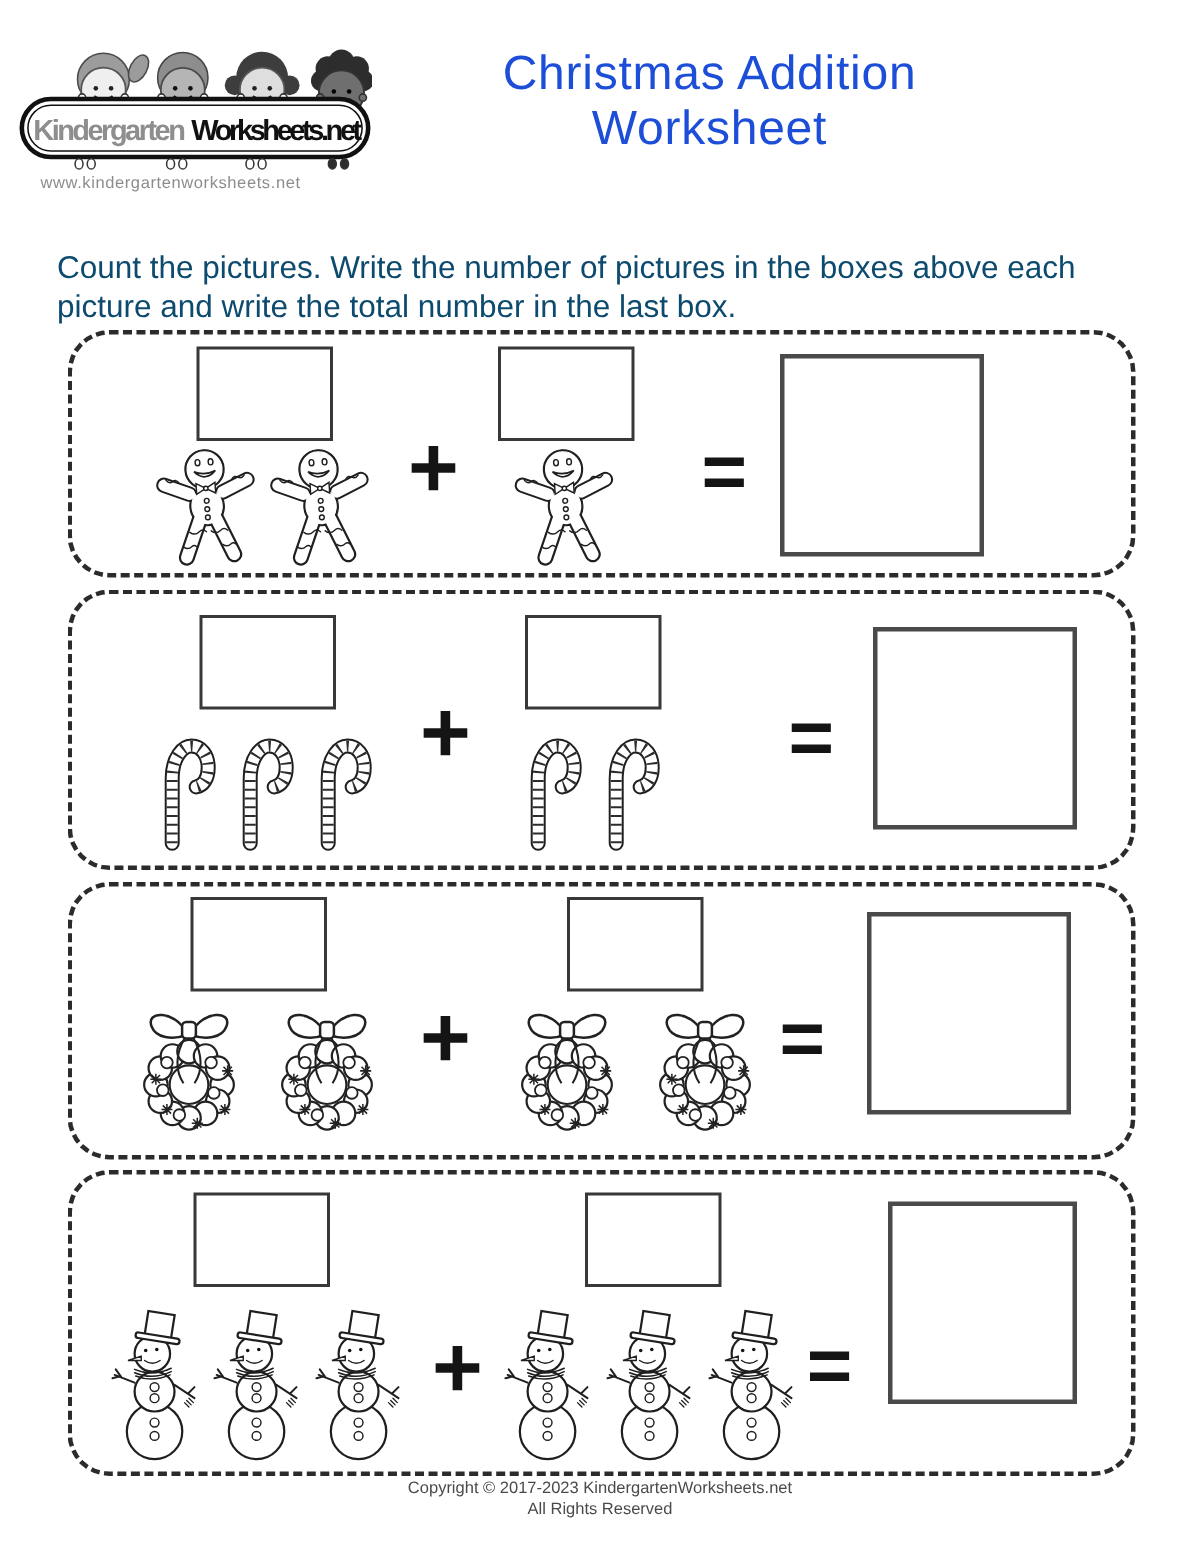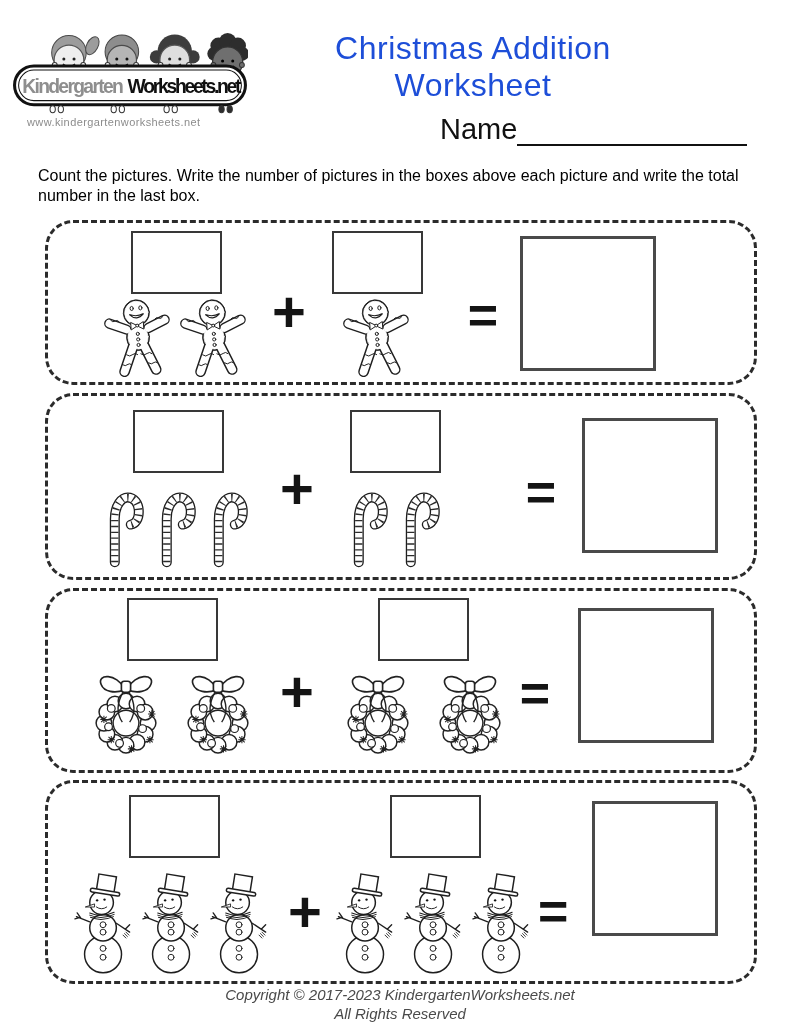--- a/index.html
+++ b/index.html
@@ -11,21 +11,21 @@
   
   .logo { position:absolute; left:12px; top:12px; width:236px; height:104px; }
   .site-url { position:absolute; left:27px; top:116px; font-size:11px; color:#8c8c8c; letter-spacing:.4px; }
   .title { position:absolute; left:258px; top:30px; width:430px; text-align:center;
            font-size:32px; font-weight:400; letter-spacing:.5px; color:#1d4ed8; }
   .name-row { position:absolute; left:440px; top:112px; display:flex; align-items:flex-end; }
   .name-label { font-size:29px; color:#111; }
   .name-line { width:230px; height:34px; border-bottom:2.5px solid #111; }
 
   .instructions { position:absolute; left:38px; top:166px; width:740px;
-                  font-size:16px; line-height:1.22; color:#000000; }
+                  font-size:21px; line-height:1.22; color:#0c4a6e; }
 
   
   .problems { position:absolute; left:45px; top:220px; width:712px; }
   .card { border:3.5px dashed #2b2b2b; border-radius:28px; width:712px;
           display:flex; align-items:flex-start; padding:0 14px 0 18px; margin-bottom:8px; }
   .card.row-1 { height:165px; }
   .card.row-2 { height:187px; margin-bottom:8px; }
   .card.row-3 { height:185px; margin-bottom:7px; }
   .card.row-4 { height:204px; margin-bottom:0; }
 
@@ -58,21 +58,21 @@
   .row-3 .answer-box { margin-top:17px; margin-right:26px; }
 
   .row-4 .a1 { margin-left:6px; }   .row-4 .write-box { margin-top:12px; margin-bottom:4px; }
   .row-4 .icons { gap:0px; }
   .row-4 .plus { margin:100px 10px 0 12px; } .row-4 .a2 { margin-left:2px; }
   .row-4 .equals { margin-top:102px; margin-right:24px; }
   .row-4 .answer-box { margin-top:18px; margin-right:22px; }
 
   
   .footer { position:absolute; left:0; top:986px; width:800px; text-align:center;
-            font-size:15px; line-height:1.25; color:#4a4a4a;font-style:italic; }
+            font-size:11px; line-height:1.25; color:#4a4a4a; }
 </style>
 </head>
 <body>
 
 <div class="page">
 
   <div class="logo">
     <svg width="236" height="104" viewBox="0 0 232 102">
 
       <circle cx="56" cy="40" r="17" fill="#9c9c9c" stroke="#4a4a4a" stroke-width="1"></circle>
@@ -136,24 +136,20 @@
         <ellipse cx="206" cy="95.5" rx="2.6" ry="3.4" fill="#2d2d2d"></ellipse>
           <ellipse cx="214" cy="95.5" rx="2.6" ry="3.4" fill="#2d2d2d"></ellipse>
       </g>
     </svg>
   </div>
 
   <div class="site-url">www.kindergartenworksheets.net</div>
 
   <h1 class="title">Christmas Addition Worksheet</h1>
 
-  <div class="name-row">
-    <span class="name-label">Name</span>
-    <span class="name-line"></span>
-  </div>
 
   <p class="instructions">Count the pictures. Write the number of pictures in the boxes above each picture and write the total number in the last box.</p>
 
   <main class="problems">
 
     <section class="card row-1">
       <div class="addend a1">
         <div class="write-box"></div>
         <div class="icons addend1">
   <svg width="72" height="84" viewBox="0 0 90 106">

